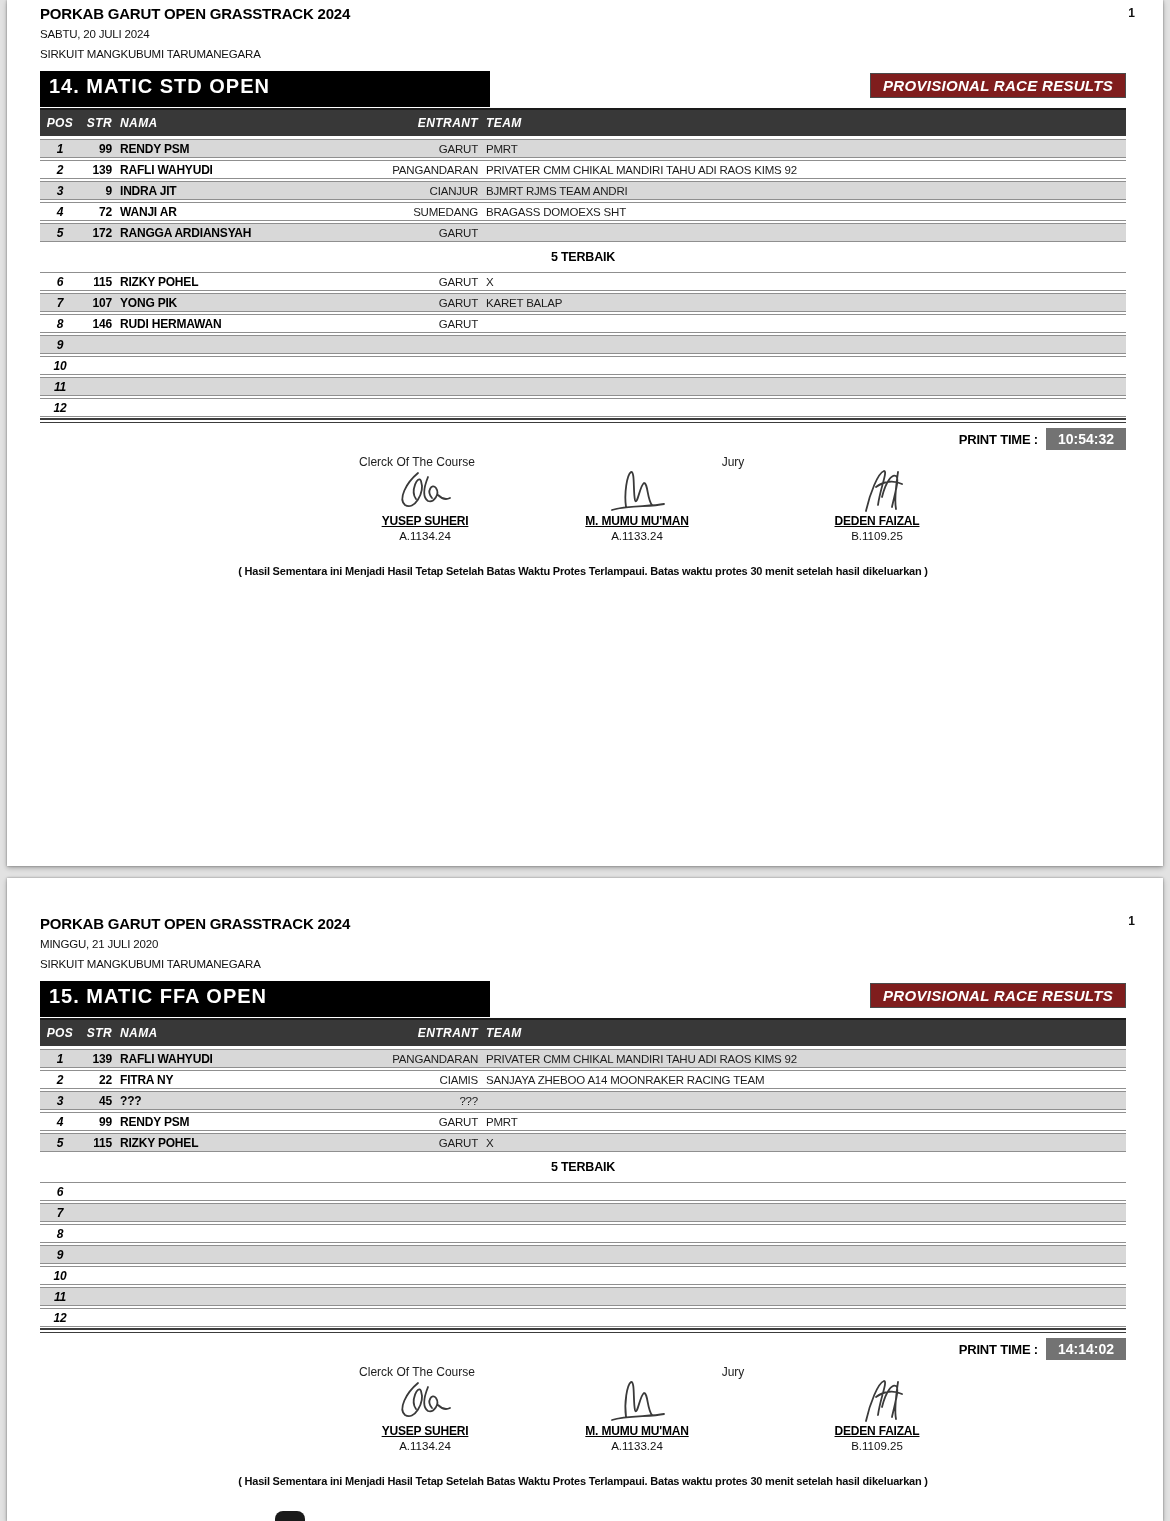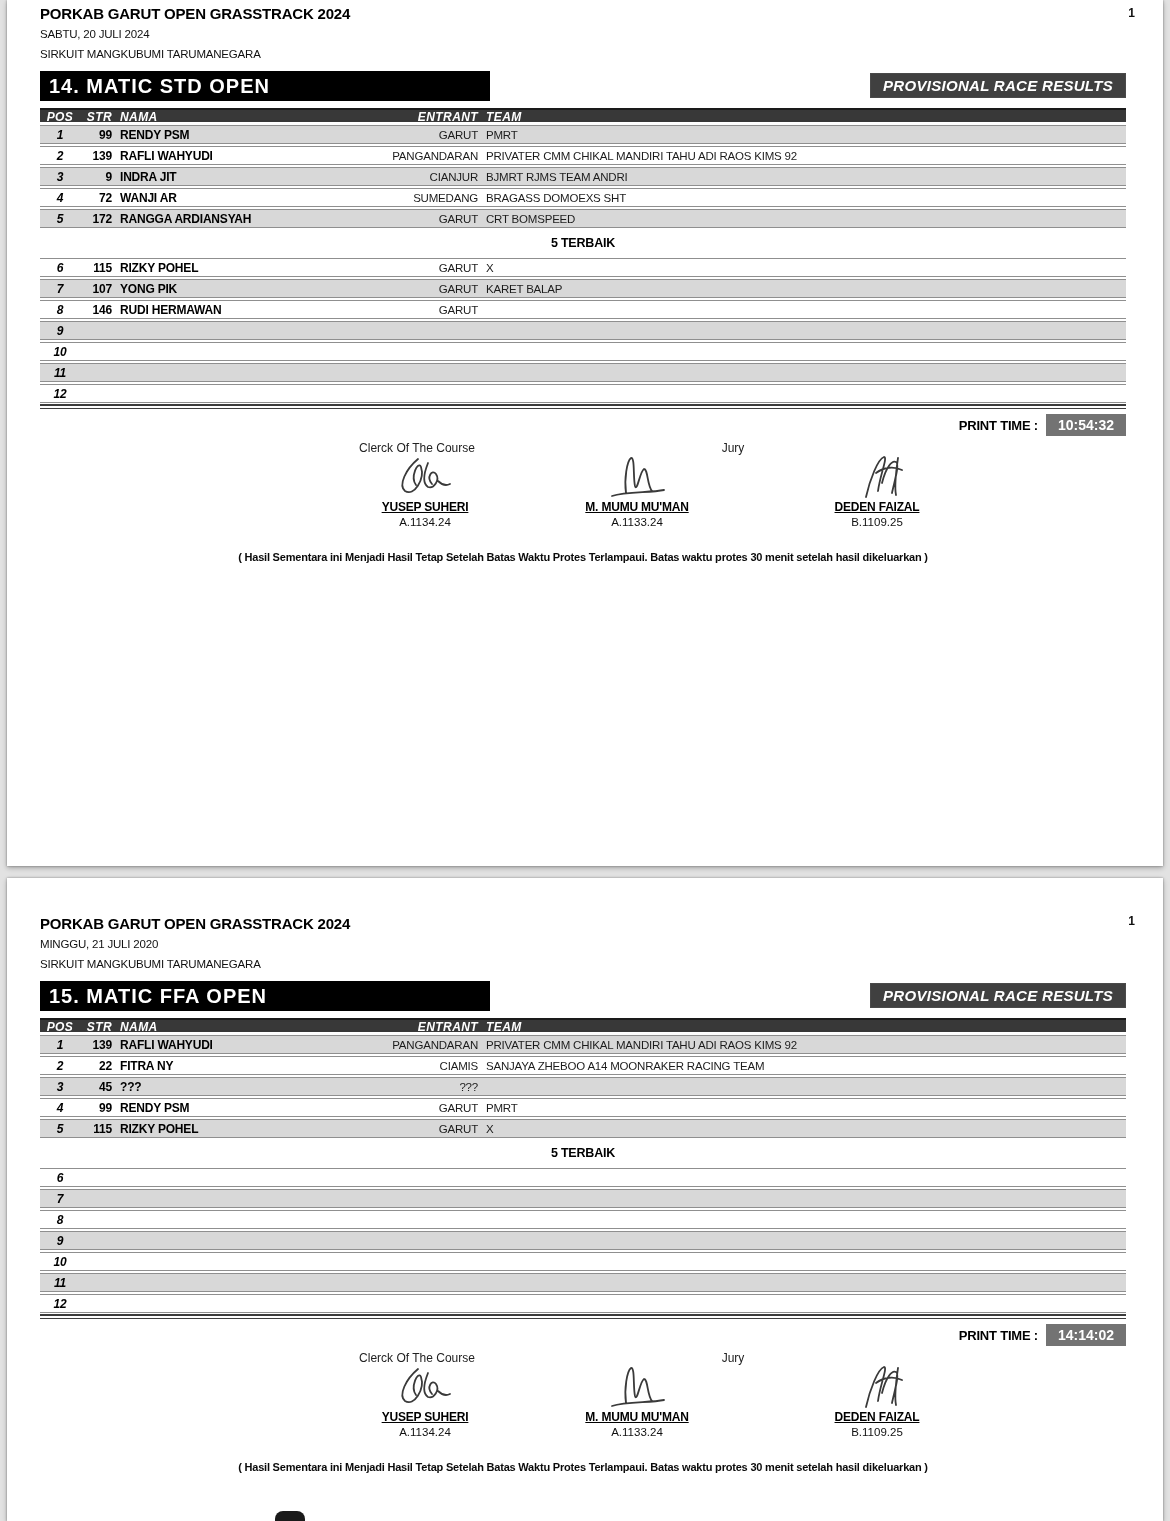--- a/index.html
+++ b/index.html
@@ -23,31 +23,31 @@
     position:absolute; right:28px; top:6px; font-size:12px; font-weight:bold; color:#111;
   }
   #page-2 .pagenum { top:36px; }
   .title { font-size:15px; font-weight:bold; letter-spacing:-0.2px; line-height:16px; margin-bottom:6px; }
   .meta  { font-size:11.5px; letter-spacing:-0.2px; line-height:13px; color:#111; }
   .meta.date  { margin-bottom:7px; }
   .meta.venue { margin-bottom:10px; }
   .bar-row { display:flex; justify-content:space-between; align-items:flex-start; height:30px; margin-bottom:7px; }
   .class-bar {
     background:#000; color:#fff; font-weight:bold; font-size:20px; letter-spacing:1px;
-    width:450px; height:30px; line-height:30px; padding-left:9px; white-space:nowrap;
+    width:450px; height:36px; line-height:30px; padding-left:9px; white-space:nowrap;
   }
   .prov-box {
-    background:#404040; color:#fff; font-weight:bold; font-style:italic; font-size:15px;
+    background:#7f1d1d; color:#fff; font-weight:bold; font-style:italic; font-size:15px;
     height:25px; line-height:23px; padding:0 12px; margin-top:2px; text-align:center;
     letter-spacing:.3px; border:1px solid #4a4a4a; white-space:nowrap;
   }
   
   .tgrid { display:grid; grid-template-columns:40px 32px 280px 86px 1fr; }
   .thead {
-    background:#383838; color:#fff; height:14px; align-items:center;
+    background:#383838; color:#fff; height:28px; align-items:center;
     font-weight:bold; font-style:italic; font-size:12px; letter-spacing:.4px;
     border-top:2px solid #1a1a1a; margin-bottom:3px;
   }
   .cell { white-space:nowrap; overflow:visible; }
   .c-pos { text-align:center; }
   .c-str { text-align:right; }
   .c-nama { padding-left:8px; }
   .c-entrant { text-align:right; }
   .c-team { padding-left:8px; }
   .trow {
@@ -136,21 +136,20 @@
           <div class="cell c-str">72</div>
           <div class="cell c-nama">WANJI AR</div>
           <div class="cell c-entrant">SUMEDANG</div>
           <div class="cell c-team">BRAGASS DOMOEXS SHT</div>
         </div>
         <div class="trow tgrid gray">
           <div class="cell c-pos">5</div>
           <div class="cell c-str">172</div>
           <div class="cell c-nama">RANGGA ARDIANSYAH</div>
           <div class="cell c-entrant">GARUT</div>
-          <div class="cell c-team">CRT BOMSPEED</div>
         </div>
       </div>
     <div class="divider">5 TERBAIK</div>
     <div class="rows">
         <div class="trow tgrid white">
           <div class="cell c-pos">6</div>
           <div class="cell c-str">115</div>
           <div class="cell c-nama">RIZKY POHEL</div>
           <div class="cell c-entrant">GARUT</div>
           <div class="cell c-team">X</div>

